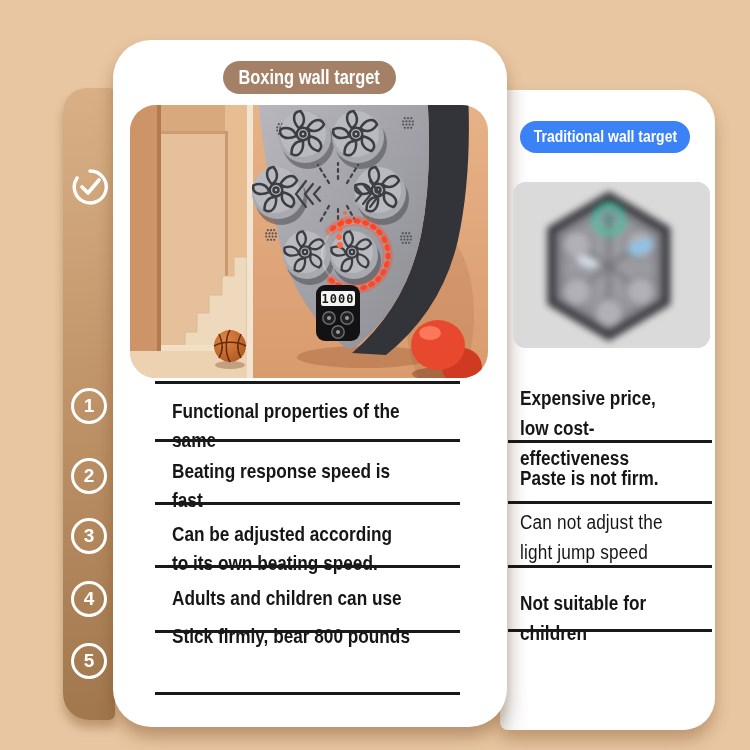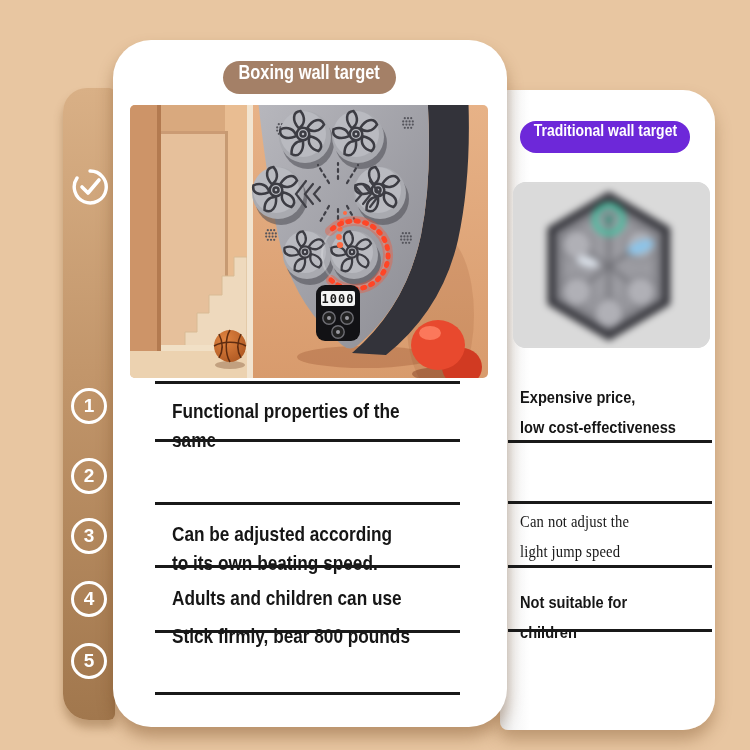--- a/index.html
+++ b/index.html
@@ -6,41 +6,41 @@
   .canvas{position:relative;width:750px;height:750px;background:#e8c6a1;overflow:hidden;
           font-family:"Liberation Sans",sans-serif;color:#161616;}
   .left-strip{position:absolute;left:63px;top:88px;width:52px;height:632px;
       background:linear-gradient(180deg,#d9b086 0%,#c2966b 45%,#a1774d 100%);
       border-radius:24px 6px 6px 26px;z-index:1;box-shadow:0 8px 10px rgba(110,70,30,.35);}
   .main-card{position:absolute;left:113px;top:40px;width:394px;height:687px;background:#ffffff;
       border-radius:38px;z-index:2;box-shadow:0 10px 16px rgba(110,65,25,.40);}
   .right-card{position:absolute;left:500px;top:90px;width:215px;height:640px;
       background:linear-gradient(90deg,#e2e2e2 0px,#f6f6f6 14px,#ffffff 30px);
       border-radius:8px 32px 32px 8px;z-index:1;box-shadow:0 10px 16px rgba(110,65,25,.35);}
-  .pill{position:absolute;display:flex;align-items:flex-start;justify-content:center;z-index:4;
+  .pill{position:absolute;display:flex;align-items:center;justify-content:center;z-index:4;
       color:#fff;font-weight:bold;}
   .pill-left{left:223px;top:61px;width:173px;height:33px;border-radius:17px;background:#a48067;font-size:20px;}
-  .pill-right{left:520px;top:121px;width:170px;height:32px;border-radius:16px;background:#6d28d9;font-size:17px;}
+  .pill-right{left:520px;top:121px;width:170px;height:32px;border-radius:16px;background:#3b82f6;font-size:17px;}
   .cx{display:inline-block;transform:scaleX(.82);transform-origin:center;white-space:nowrap;}
-  .photo{position:absolute;left:130px;top:105px;width:358px;height:273px;border-radius:5px;
+  .photo{position:absolute;left:130px;top:105px;width:358px;height:273px;border-radius:26px;
       overflow:hidden;z-index:3;}
   .photo-right{position:absolute;left:513px;top:182px;width:197px;height:166px;border-radius:13px;
       overflow:hidden;z-index:3;background:#dadada;}
   .photo-right svg{filter:blur(3.5px);transform:scale(1.06);}
   .check-badge{position:absolute;left:71px;top:168px;width:38px;height:38px;z-index:4;}
   .badge{position:absolute;left:71px;width:30px;height:30px;border:3px solid #fff;border-radius:50%;
       color:#fff;font-size:19px;font-weight:bold;text-align:center;line-height:30px;z-index:4;}
   .rule{position:absolute;height:3px;background:#191919;z-index:4;}
   .rule-l{left:155px;width:305px;}
   .rule-r{left:508px;width:204px;}
   .ltext{position:absolute;left:172px;width:300px;font-size:21px;font-weight:bold;line-height:29px;
       white-space:pre-line;z-index:4;}
-  .rtext{position:absolute;left:520px;width:195px;font-size:17px;font-weight:bold;line-height:30px;
+  .rtext{position:absolute;left:520px;width:195px;font-size:20px;font-weight:bold;line-height:30px;
       white-space:pre-line;z-index:4;}
-  .rtext.light{font-weight:500;letter-spacing:.2px;font-family:Liberation Serif, serif;}
+  .rtext.light{font-weight:500;letter-spacing:.2px;}
   .ltext .cxl,.rtext .cxl{display:inline-block;transform:scaleX(.82);transform-origin:0 50%;}
   .rtext .cxl{transform:scaleX(.86);}
 </style>
 </head>
 <body>
 
 <div class="canvas">
 
   <div class="left-strip"></div>
   <div class="main-card"></div>
@@ -251,27 +251,29 @@
     </svg>
   </div>
 
   <div class="badge" style="top:388px">1</div>
   <div class="badge" style="top:458px">2</div>
   <div class="badge" style="top:518px">3</div>
   <div class="badge" style="top:581px">4</div>
   <div class="badge" style="top:643px">5</div>
 
   <div class="ltext" style="top:396px"><span class="cxl">Functional properties of the same</span></div>
+  <div class="ltext" style="top:456px"><span class="cxl">Beating response speed is fast</span></div>
   <div class="ltext" style="top:519px"><span class="cxl">Can be adjusted according
 to its own beating speed.</span></div>
   <div class="ltext" style="top:583px"><span class="cxl">Adults and children can use</span></div>
   <div class="ltext" style="top:621px"><span class="cxl">Stick firmly, bear 800 pounds</span></div>
 
   <div class="rtext" style="top:383px"><span class="cxl">Expensive price,
 low cost-effectiveness</span></div>
+  <div class="rtext" style="top:463px"><span class="cxl">Paste is not firm.</span></div>
   <div class="rtext light" style="top:507px"><span class="cxl">Can not adjust the
 light jump speed</span></div>
   <div class="rtext" style="top:588px"><span class="cxl">Not suitable for children</span></div>
 
   <div class="rule rule-l" style="top:381px"></div>
   <div class="rule rule-l" style="top:439px"></div>
   <div class="rule rule-l" style="top:502px"></div>
   <div class="rule rule-l" style="top:565px"></div>
   <div class="rule rule-l" style="top:630px"></div>
   <div class="rule rule-l" style="top:692px"></div>

